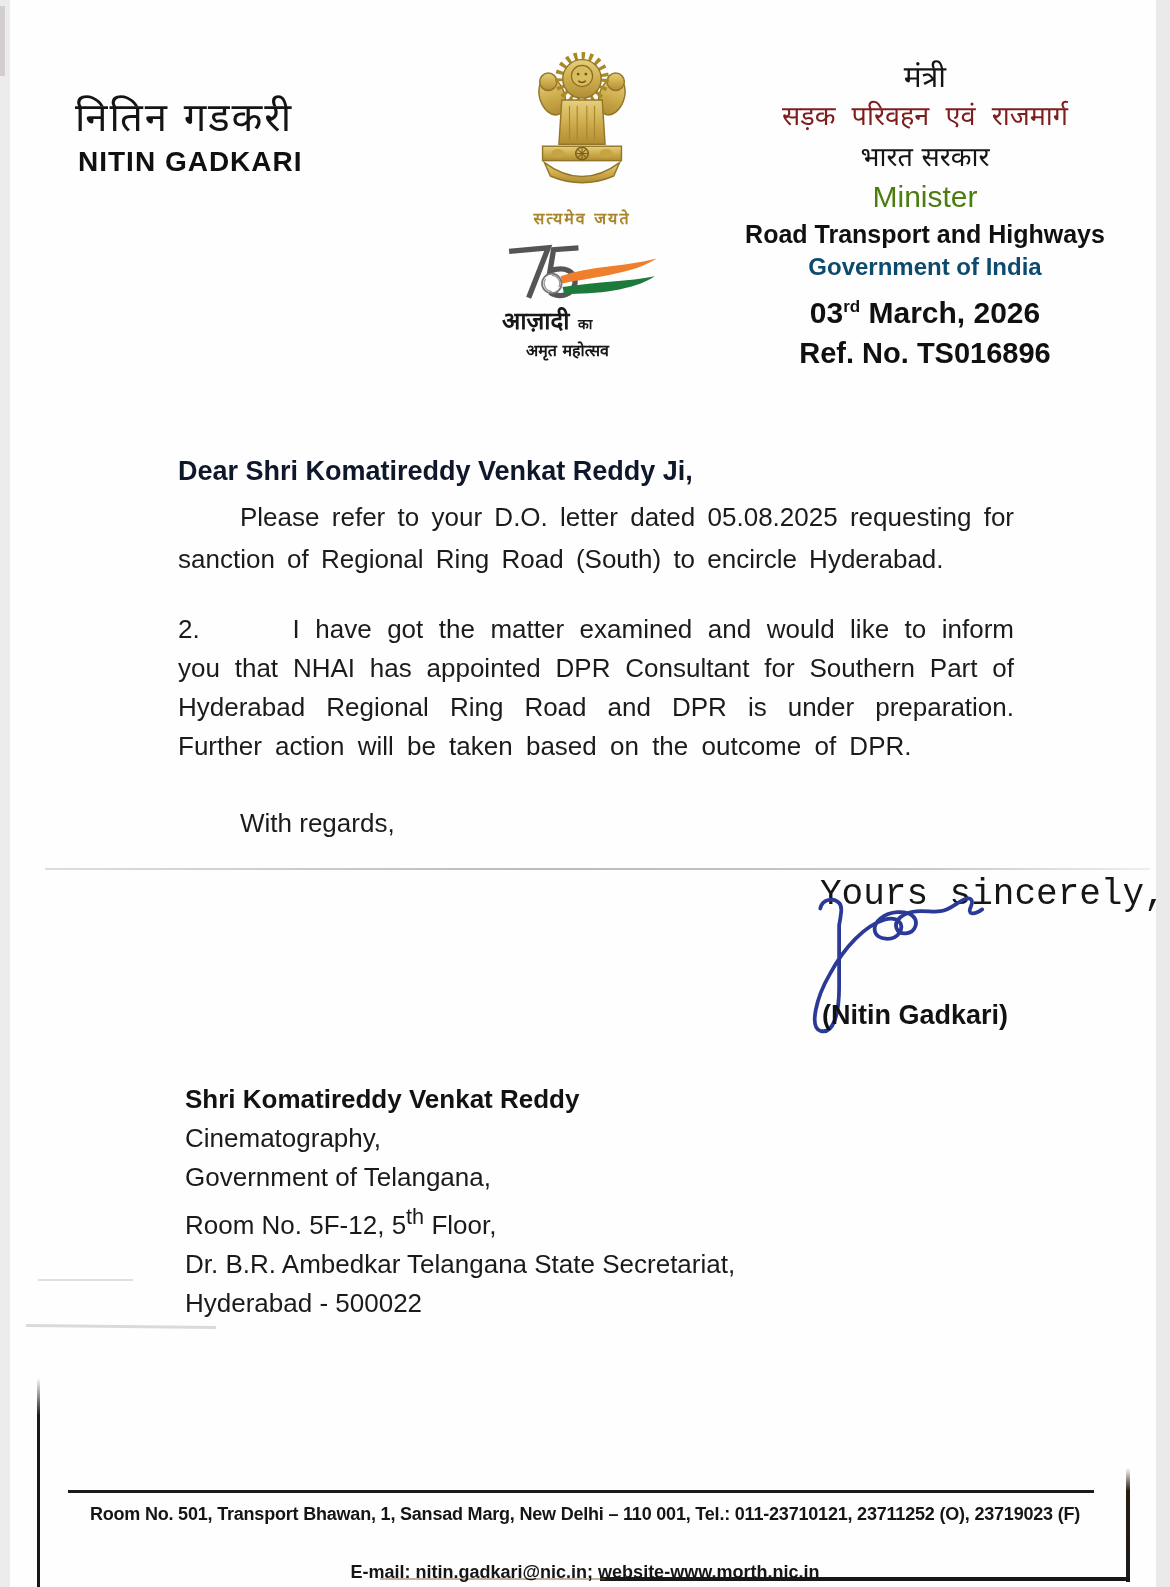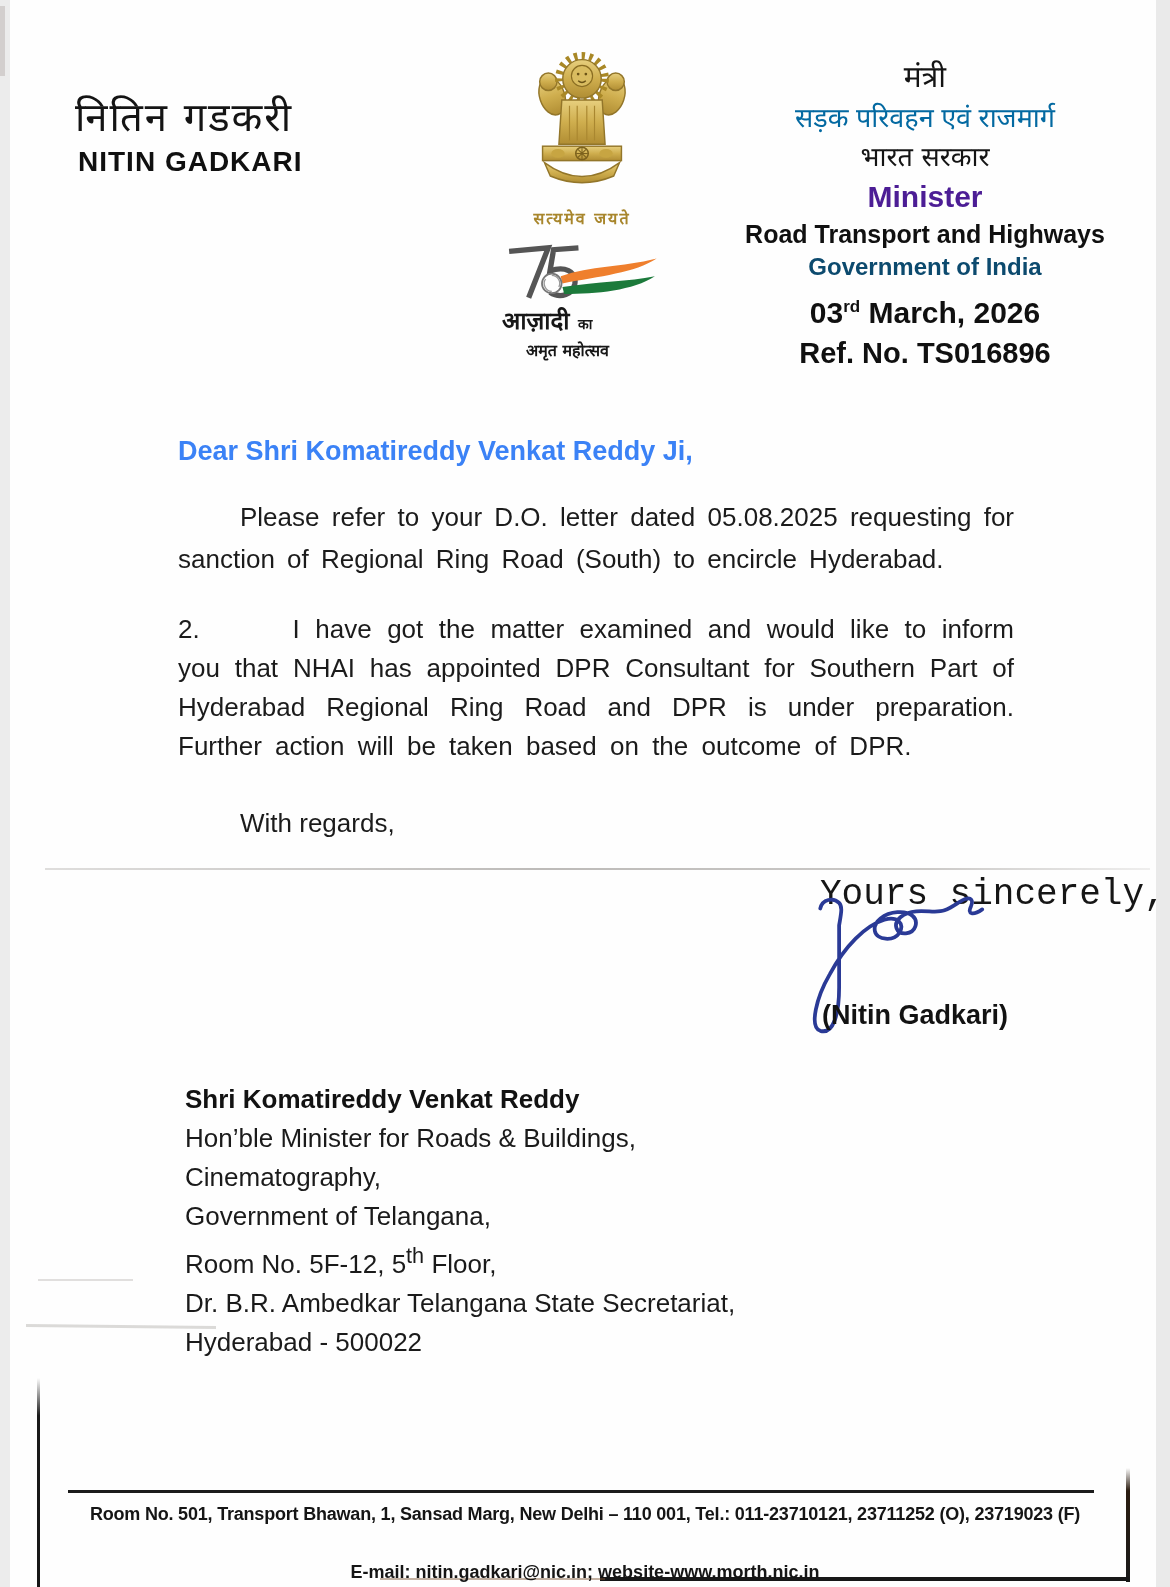--- a/index.html
+++ b/index.html
@@ -33,31 +33,31 @@
   .motto{font-size:16px;font-weight:700;color:#a8862c;letter-spacing:2px;margin-top:1px;
     font-family:"DejaVu Sans",sans-serif;}
   .azadi{margin-top:10px;text-align:left;padding-left:6px;}
   .azadi-t1{font-size:24px;font-weight:700;color:#171717;line-height:28px;font-family:"DejaVu Sans",sans-serif;}
   .azadi-t1 .ka{font-size:14px;font-weight:700;}
   .azadi-t2{font-size:16px;font-weight:700;color:#171717;padding-left:24px;line-height:26px;font-family:"DejaVu Sans",sans-serif;}
 
   
   .right-head{left:718px;top:56px;width:414px;text-align:center;}
   .rh-hi1{font-size:30px;line-height:42px;color:#141414;font-family:"DejaVu Sans",sans-serif;}
-  .rh-hi2{font-size:27px;line-height:40px;color:#0369a1;font-family:Liberation Sans, sans-serif;}
+  .rh-hi2{font-size:27px;line-height:40px;color:#7f1d1d;font-family:Liberation Mono, monospace;}
   .rh-hi3{font-size:27px;line-height:38px;color:#141414;font-family:"DejaVu Sans",sans-serif;}
-  .rh-en1{font-size:30px;line-height:42px;font-weight:700;color:#4c1d95;}
+  .rh-en1{font-size:30px;line-height:42px;font-weight:400;color:#4d7c0f;}
   .rh-en2{font-size:25px;line-height:33px;font-weight:700;color:#101010;}
   .rh-en3{font-size:24px;line-height:32px;font-weight:700;color:#0c4a6e;}
   .rh-date{font-size:30px;line-height:42px;font-weight:700;color:#101010;margin-top:3px;}
   .rh-date sup{font-size:17px;}
   .rh-ref{font-size:29px;line-height:38px;font-weight:700;color:#101010;}
 
   
-  .salutation{left:178px;top:436px;font-size:27px;font-weight:700;color:#3b82f6;}
+  .salutation{left:178px;top:456px;font-size:27px;font-weight:700;color:#0f172a;}
   .para{width:836px;font-size:26px;color:#1b1b1b;text-align:justify;}
   .para1{left:178px;top:496px;line-height:42px;text-indent:62px;word-spacing:5px;}
   .para2{left:178px;top:610px;line-height:39px;word-spacing:6px;}
   .regards{left:240px;top:808px;font-size:26px;color:#1b1b1b;}
   .closing{left:820px;top:874px;font-size:36px;color:#161616;font-family:Liberation Mono, monospace;}
   .sig{left:810px;top:884px;}
   .signer{left:822px;top:1000px;font-size:27px;font-weight:700;color:#121212;}
 
   
   .recipient{left:185px;top:1080px;font-size:26px;line-height:39px;color:#1a1a1a;}
@@ -153,21 +153,20 @@
 
   <div class="abs sig">
     <svg width="190" height="160" viewBox="0 0 200 170">
       <path d="M10,26 C12,16 24,14 30,20 C34,24 32,32 30,44 L30,110 C30,138 24,160 10,156 C-2,152 6,120 20,96 C36,66 58,44 78,38 C92,34 100,42 94,52 C88,61 70,60 68,50 C66,40 78,31 92,30 C106,29 114,36 111,45 C108,54 94,55 91,47 C88,39 98,30 112,29 C124,28 134,31 142,28 C152,24 158,18 164,16 C170,14 173,17 170,24 C166,32 172,34 182,27" fill="none" stroke="#2a3a96" stroke-width="4" stroke-linecap="round"></path>
     </svg>
   </div>
   <div class="abs signer">(Nitin Gadkari)</div>
 
   <div class="abs recipient">
     <div class="rname">Shri Komatireddy Venkat Reddy</div>
-    <div>Hon’ble Minister for Roads &amp; Buildings,</div>
     <div>Cinematography,</div>
     <div>Government of Telangana,</div>
     <div><span>Room No. 5F-12, 5</span><sup>th</sup><span> Floor,</span></div>
     <div>Dr. B.R. Ambedkar Telangana State Secretariat,</div>
     <div>Hyderabad - 500022</div>
   </div>
 
   <div class="abs foot-rule"></div>
   <div class="abs foot">Room No. 501, Transport Bhawan, 1, Sansad Marg, New Delhi – 110 001, Tel.: 011-23710121, 23711252 (O), 23719023 (F)</div>
   <div class="abs foot2">E-mail: nitin.gadkari@nic.in; website-www.morth.nic.in</div>

